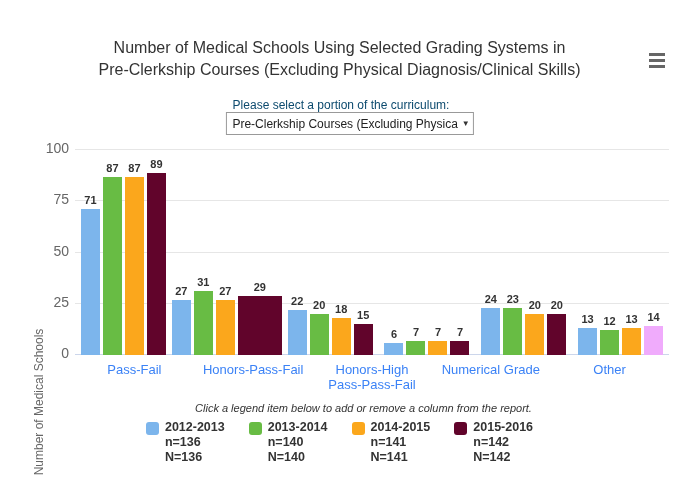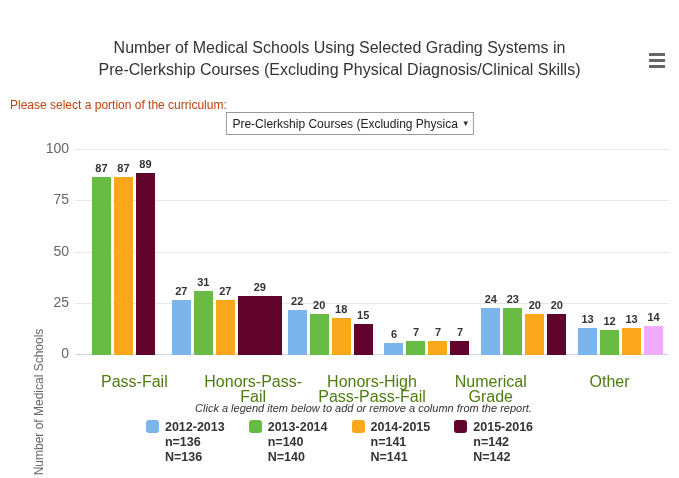--- a/index.html
+++ b/index.html
@@ -18,22 +18,22 @@
   }
   .menu-btn {
     position: absolute; top: 50px; right: 12px; width: 20px; height: 20px;
     cursor: pointer; display: flex; flex-direction: column;
     justify-content: center; gap: 3px; align-items: center;
   }
   .menu-btn .bar { width: 16px; height: 3px; background: #666666; }
 
   
   .control-label {
-    position: absolute; top: 98px; left: 10px; right: 0;
-    font-size: 12px; color: #c2410c;
+    position: absolute; top: 98px; left: 3px; right: 0;
+    text-align: center; font-size: 12px; color: #0c4a6e;
   }
   .curriculum-select {
     position: absolute; top: 112px; left: 50%; transform: translateX(-46%);
     width: 248px; height: 23px; background: #fff;
     border: 1px solid #999999; display: flex; align-items: center;
     padding: 0 6px; font-size: 12px; color: #222222; cursor: pointer;
     justify-content: space-between; white-space: nowrap; overflow: hidden;
   }
   .curriculum-select .arrow { font-size: 8px; color: #333; margin-left: 4px; }
 
@@ -68,35 +68,35 @@
   .bar { width: 19px; position: relative; }
   .bar .val {
     position: absolute; bottom: calc(100% + 3px); left: 50%;
     transform: translateX(-50%); font-size: 11px; font-weight: bold;
     color: #333333; white-space: nowrap;
   }
   .xlabels {
     position: absolute; left: 75px; top: 362px; width: 594px; display: flex;
   }
   .xlabel {
-    flex: 1 1 0; text-align: center; font-size: 16px; color: #4d7c0f;
-    line-height: 15px; white-space: pre-line; margin-top: 12px;
+    flex: 1 1 0; text-align: center; font-size: 13px; color: #3b82f6;
+    line-height: 15px; white-space: pre-line;
   }
 
   
   .legend-note {
     position: absolute; top: 402px; left: 0; right: 0; text-align: center;
     font-size: 11px; font-style: italic; color: #333333; padding-left: 48px;
   }
   .legend {
     position: absolute; top: 420px; left: 0; right: 0;
     display: flex; justify-content: center; gap: 24px;
   }
   .legend-item { cursor: pointer; min-width: 78px; }
-  .legend-item .head { display: flex; align-items: flex-start; gap: 6px; }
+  .legend-item .head { display: flex; align-items: flex-end; gap: 6px; }
   .legend-item .swatch { width: 13px; height: 13px; border-radius: 3px; }
   .legend-item .name, .legend-item .nline {
     font-size: 12.5px; font-weight: bold; color: #333333; line-height: 15px;
   }
   .legend-item .nline { margin-left: 19px; }
 </style>
 </head>
 <body>
 
 <div id="stage">
@@ -121,20 +121,23 @@
 
   <div class="plot">
       <div class="gridline" style="bottom: 205px;"></div>
       <div class="gridline" style="bottom: 153.75px;"></div>
       <div class="gridline" style="bottom: 102.5px;"></div>
       <div class="gridline" style="bottom: 51.25px;"></div>
       <div class="axis-line" style="bottom: 0px;"></div>
     <div class="y-title">Number of Medical Schools</div>
     <div class="cols">
         <div class="col">
+          <div class="bar" style="background: rgb(124, 181, 236); height: 145.55px;">
+            <span class="val">71</span>
+          </div>
           <div class="bar" style="background: rgb(104, 188, 68); height: 178.35px;">
             <span class="val">87</span>
           </div>
           <div class="bar" style="background: rgb(251, 167, 28); height: 178.35px;">
             <span class="val">87</span>
           </div>
           <div class="bar" style="background: rgb(97, 4, 43); height: 182.45px;">
             <span class="val">89</span>
           </div>
         </div>

